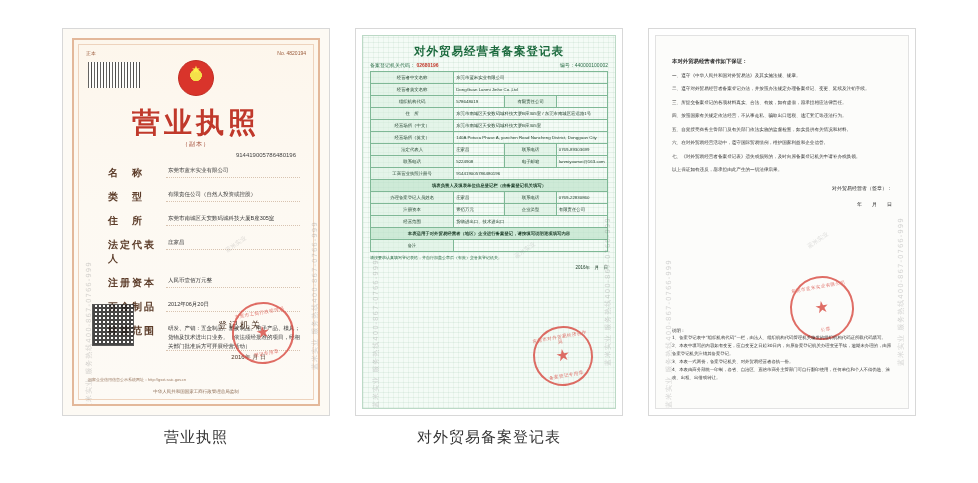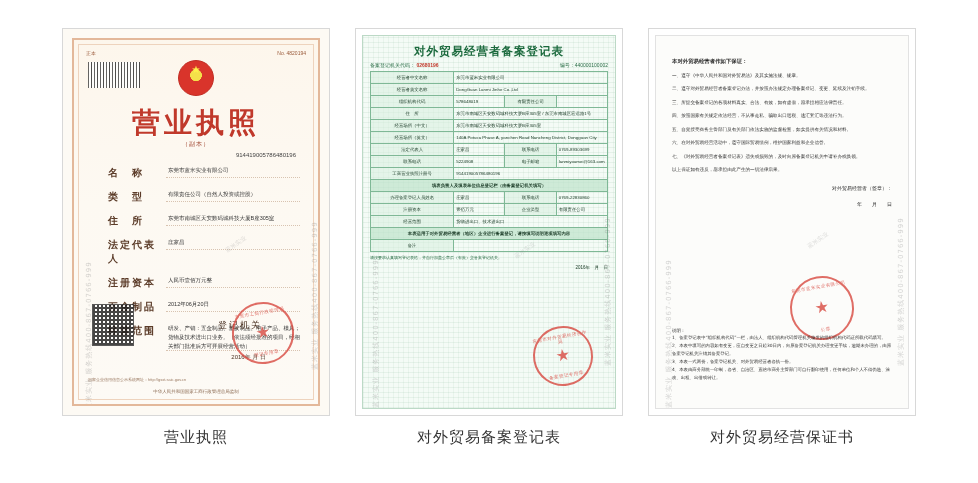--- a/index.html
+++ b/index.html
@@ -626,17 +626,16 @@
             <div class="d3-note">2、本表中填写的内容如有变更，应自变更之日起30日内，向原备案登记机关办理变更手续，逾期未办理的，由原备案登记机关注销其备案登记。</div>
             <div class="d3-note">3、本表一式两份，备案登记机关、对外贸易经营者各执一份。</div>
             <div class="d3-note">4、本表由商务部统一印制，各省、自治区、直辖市商务主管部门可自行翻印使用，任何单位和个人不得伪造、涂改、出租、出借或转让。</div>
           </div>
 
           <div class="wm" style="left:8px; top:372px;">蓝米实业  服务热线400-867-0766-999</div>
           <div class="wm" style="left:240px; top:330px;">蓝米实业  服务热线400-867-0766-999</div>
           <div class="wm2" style="left:150px; top:200px;">蓝米实业</div>
         </div>
       </div>
-      <div class="caption">对外贸易经营保证书</div>
     </div>
 
   </div>
 </div>
 
 </body></html>

